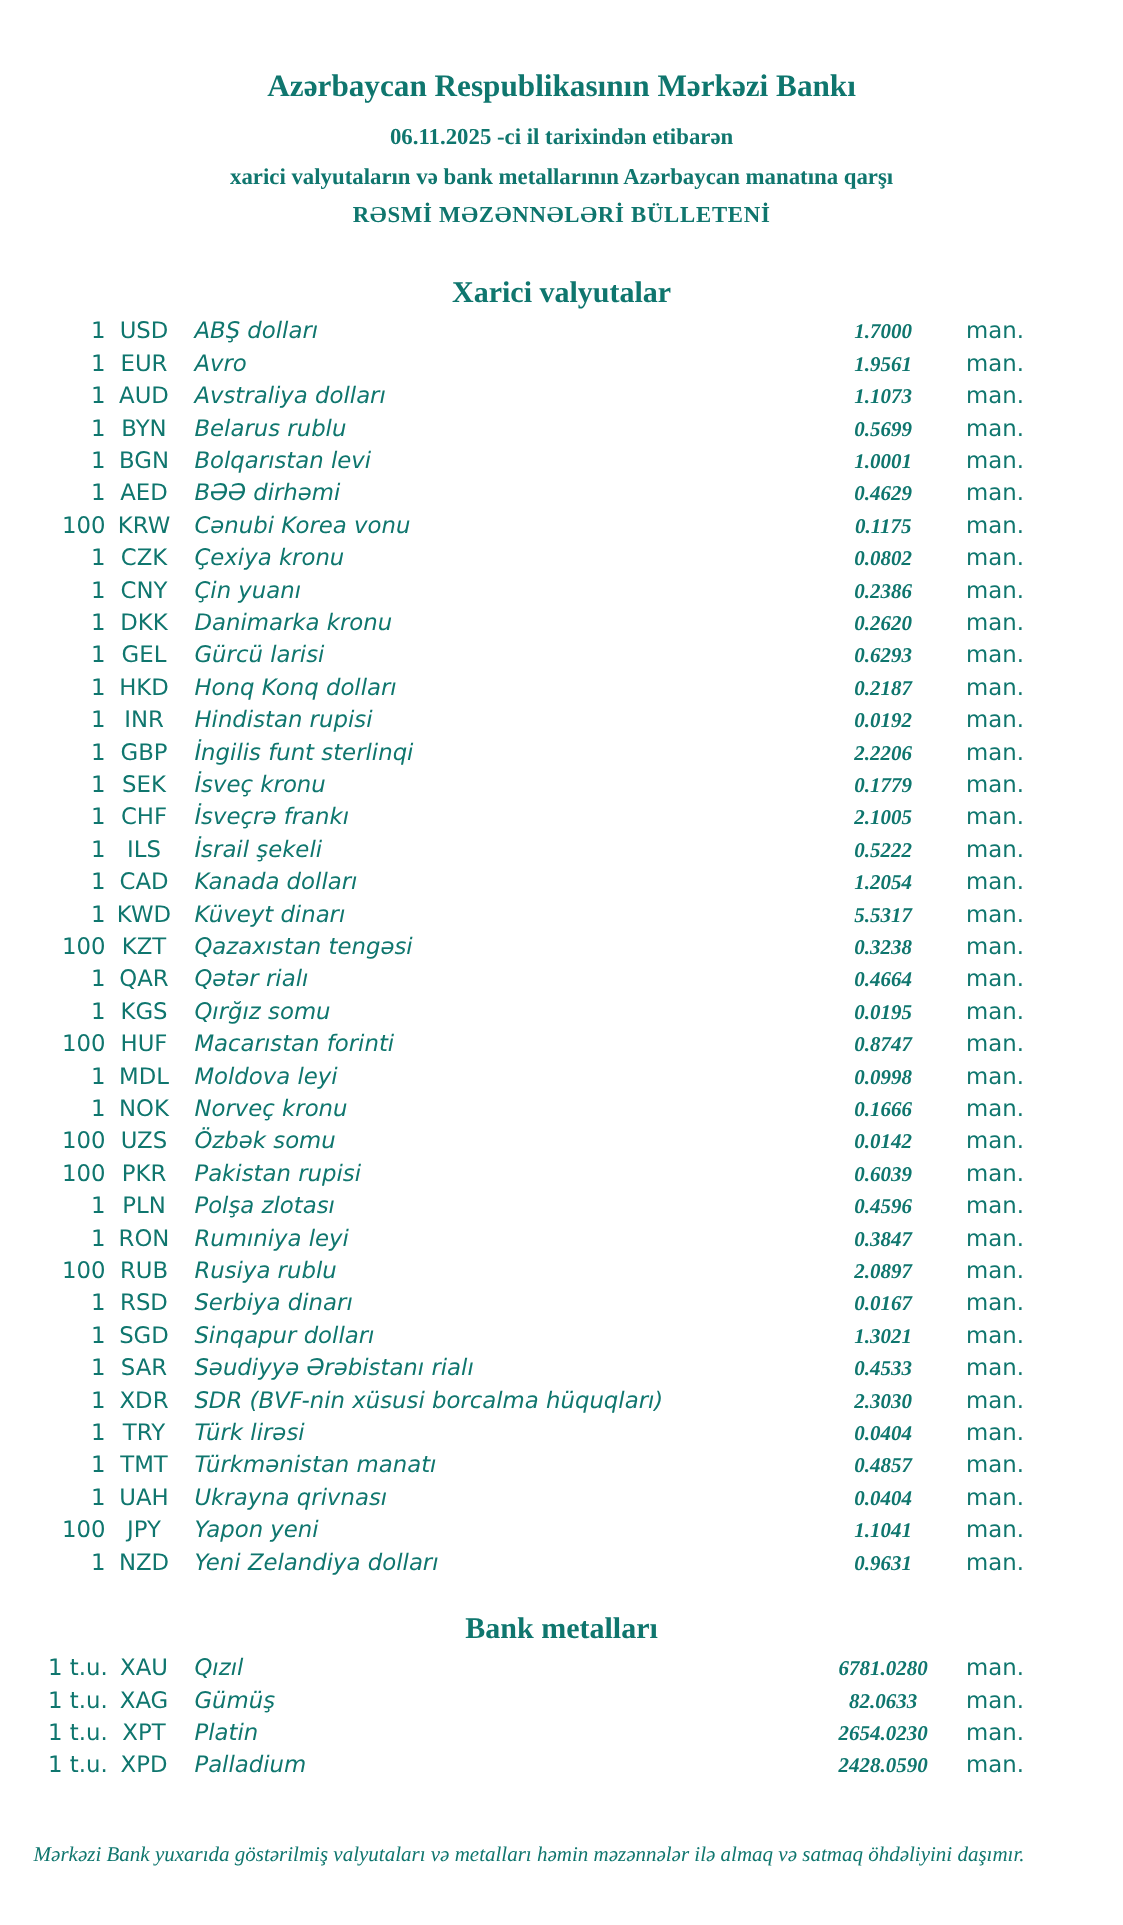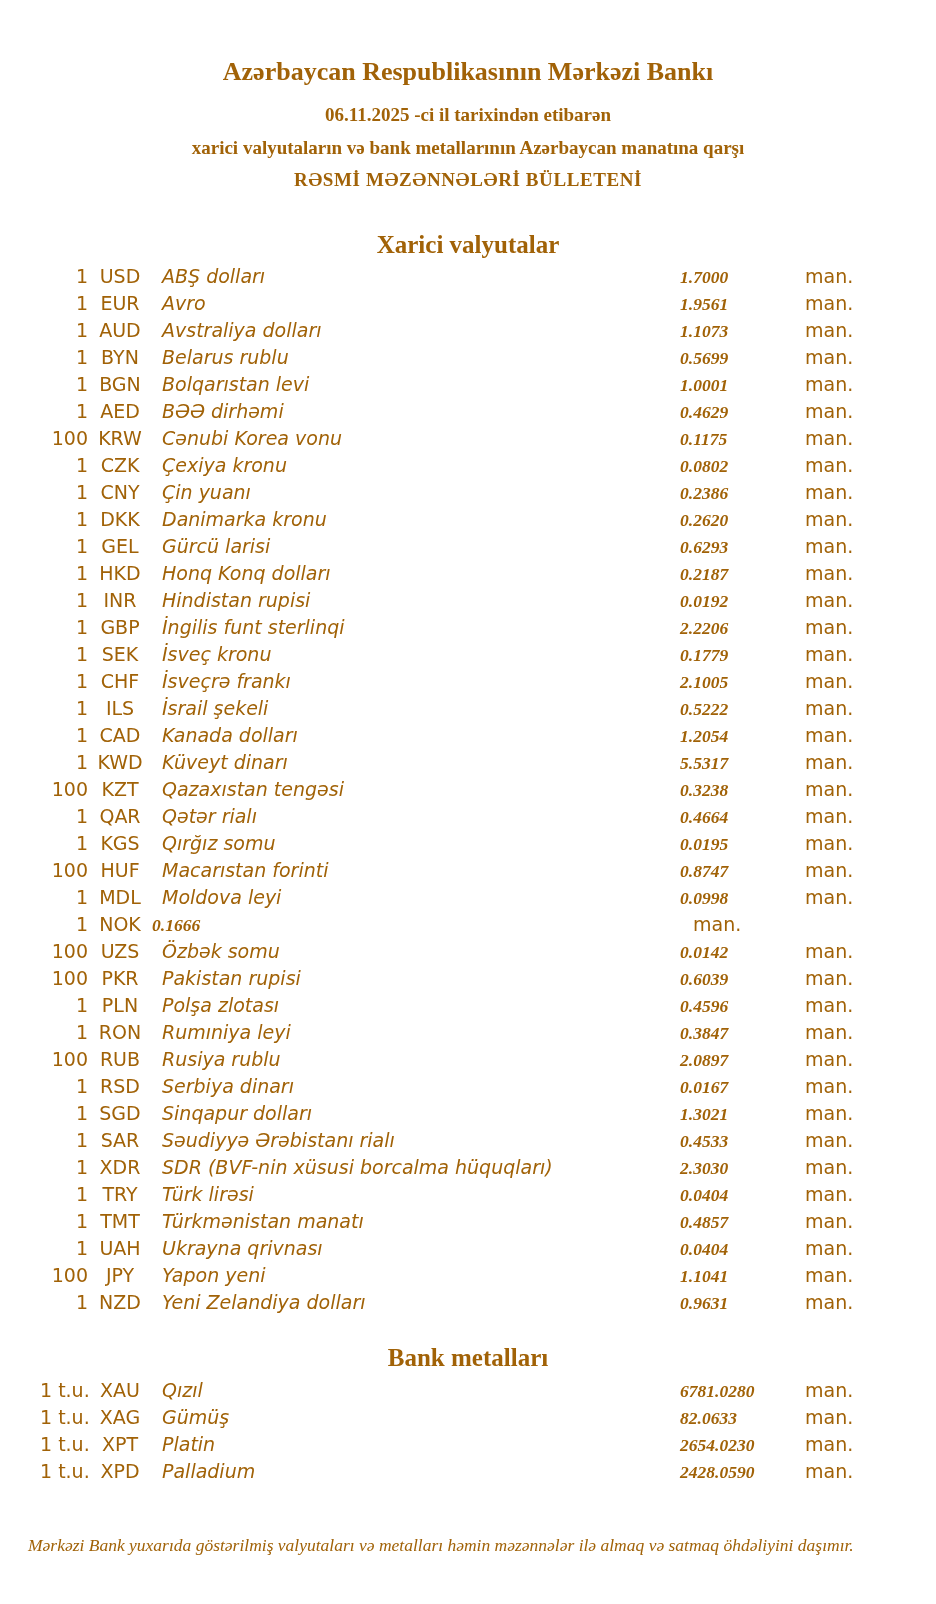--- a/index.html
+++ b/index.html
@@ -5,21 +5,21 @@
   html, body {
     margin: 0;
     padding: 0;
     background: #ffffff;
   }
   .doc {
     position: relative;
     width: 936px;
     height: 1604px;
     background: #ffffff;
-    color: #a16207;
+    color: #0f766e;
     overflow: hidden;
     box-sizing: border-box;
     padding-top: 56px;
     font-family: "DejaVu Sans", sans-serif;
   }
   .center { text-align: center; }
 
   .bank-name {
     font-family: "Liberation Serif", serif;
     font-weight: bold;
@@ -82,21 +82,21 @@
     white-space: nowrap;
   }
   .cell-name {
     padding-left: 10px;
     font-size: 19px;
     white-space: nowrap;
     overflow: hidden;
     font-style: italic;
   }
   .cell-rate {
-    text-align: left;
+    text-align: center;
     font-family: "Liberation Serif", serif;
     font-weight: bold;
     font-style: italic;
     font-size: 17.5px;
     white-space: nowrap;
   }
   .cell-unit {
     padding-left: 13px;
     font-size: 19px;
     white-space: nowrap;
@@ -318,20 +318,21 @@
         <span class="cell-qty">1</span>
         <span class="cell-code">MDL</span>
         <span class="cell-name">Moldova leyi</span>
         <span class="cell-rate">0.0998</span>
         <span class="cell-unit">man.</span>
       </div>
 
       <div class="rate-row">
         <span class="cell-qty">1</span>
         <span class="cell-code">NOK</span>
+        <span class="cell-name">Norveç kronu</span>
         <span class="cell-rate">0.1666</span>
         <span class="cell-unit">man.</span>
       </div>
 
       <div class="rate-row">
         <span class="cell-qty">100</span>
         <span class="cell-code">UZS</span>
         <span class="cell-name">Özbək somu</span>
         <span class="cell-rate">0.0142</span>
         <span class="cell-unit">man.</span>

